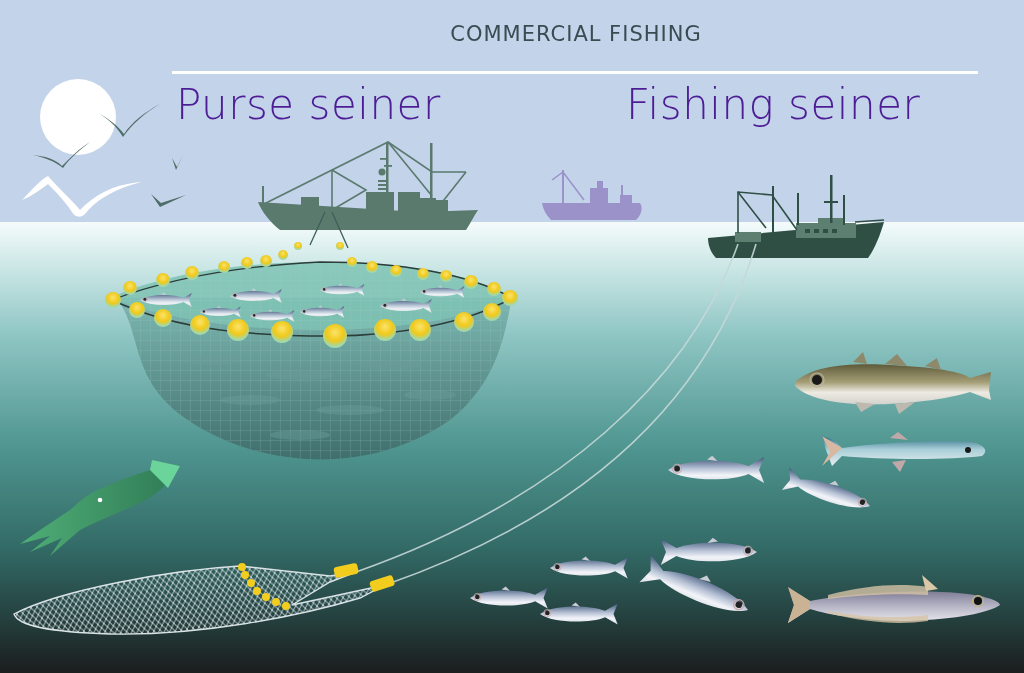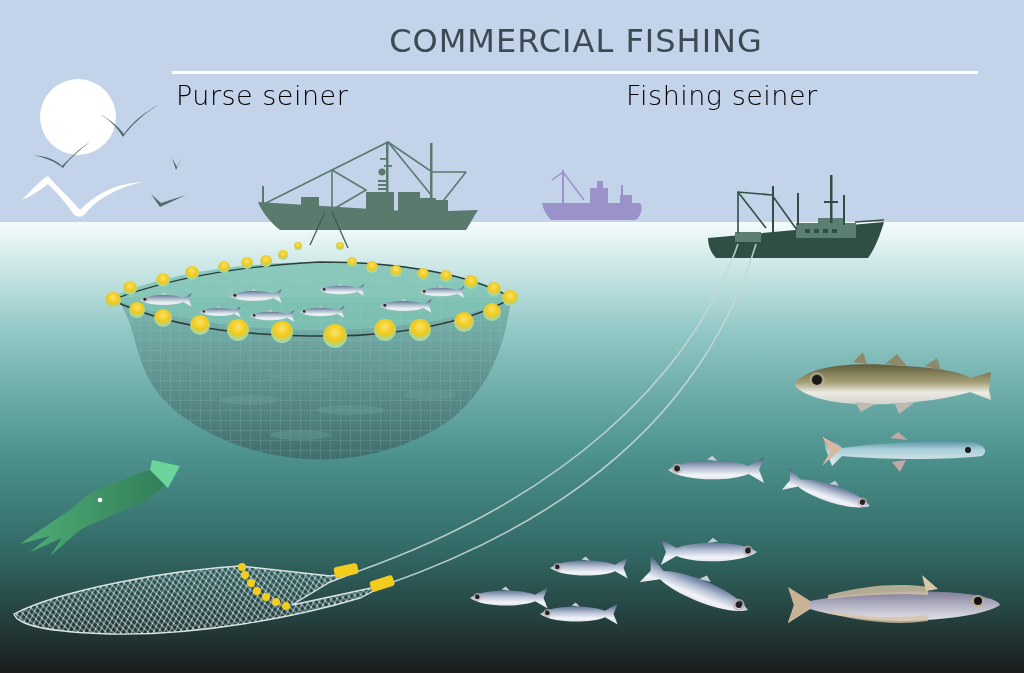--- a/index.html
+++ b/index.html
@@ -1,27 +1,27 @@
 <!DOCTYPE html>
 <html><head>
 <meta charset="utf-8">
 <style>
   html, body { margin: 0; padding: 0; }
   body { width: 1024px; height: 673px; overflow: hidden; background: #c3d3ea; }
   .stage { position: relative; width: 1024px; height: 673px; overflow: hidden; }
   svg.scene { position: absolute; left: 0; top: 0; width: 1024px; height: 673px; display: block; }
   .title {
     position: absolute; left: 175px; width: 802px; top: 22px; text-align: center;
-    font-family: "DejaVu Sans", sans-serif; font-size: 32px; letter-spacing: 1px;
+    font-family: "DejaVu Sans", sans-serif; font-size: 21px; letter-spacing: 1px;
     color: #3a4b52; font-weight: normal;
   }
   .rule { position: absolute; left: 172px; top: 71px; width: 806px; height: 3px; background: #ffffff; }
   .sub {
     position: absolute; top: 80px; font-family: "DejaVu Sans", sans-serif; font-weight: 200;
-    font-size: 27px; color: #000000; letter-spacing: 0.5px; white-space: nowrap;
+    font-size: 42px; color: #4c1d95; letter-spacing: 0.5px; white-space: nowrap;
   }
   .sub.left { left: 176px; }
   .sub.right { left: 626px; }
 </style>
 </head>
 <body>
 
 <div class="stage">
 
   <svg class="scene" viewBox="0 0 1024 673" xmlns="http://www.w3.org/2000/svg">

